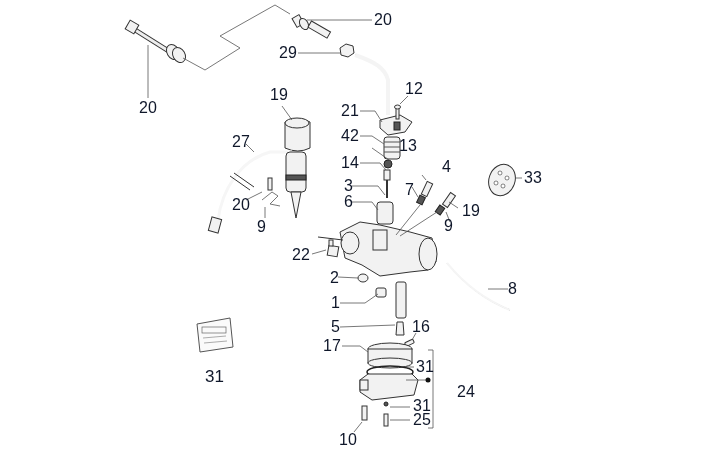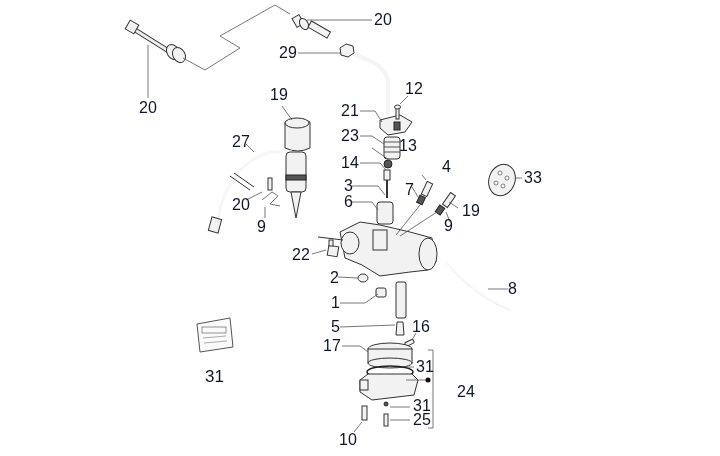--- a/index.html
+++ b/index.html
@@ -192,21 +192,21 @@
   </g>
 </svg>
 
   
   <span class="lbl lbl-big" style="left:374px;top:13px">20</span>
   <span class="lbl lbl-big" style="left:279px;top:46px">29</span>
   <span class="lbl lbl-big" style="left:139px;top:101px">20</span>
   <span class="lbl lbl-big" style="left:405px;top:82px">12</span>
   <span class="lbl lbl-big" style="left:270px;top:88px">19</span>
   <span class="lbl lbl-big" style="left:341px;top:104px">21</span>
-  <span class="lbl lbl-big" style="left:341px;top:129px">23</span>
+  <span class="lbl lbl-big" style="left:341px;top:129px">42</span>
   <span class="lbl lbl-big" style="left:399px;top:139px">13</span>
   <span class="lbl lbl-big" style="left:341px;top:156px">14</span>
   <span class="lbl lbl-big" style="left:232px;top:135px">27</span>
   <span class="lbl lbl-big" style="left:442px;top:160px">4</span>
   <span class="lbl lbl-big" style="left:344px;top:179px">3</span>
   <span class="lbl lbl-big" style="left:405px;top:183px">7</span>
   <span class="lbl lbl-big" style="left:524px;top:171px">33</span>
   <span class="lbl lbl-big" style="left:462px;top:204px">19</span>
   <span class="lbl lbl-big" style="left:344px;top:195px">6</span>
   <span class="lbl lbl-big" style="left:232px;top:198px">20</span>

